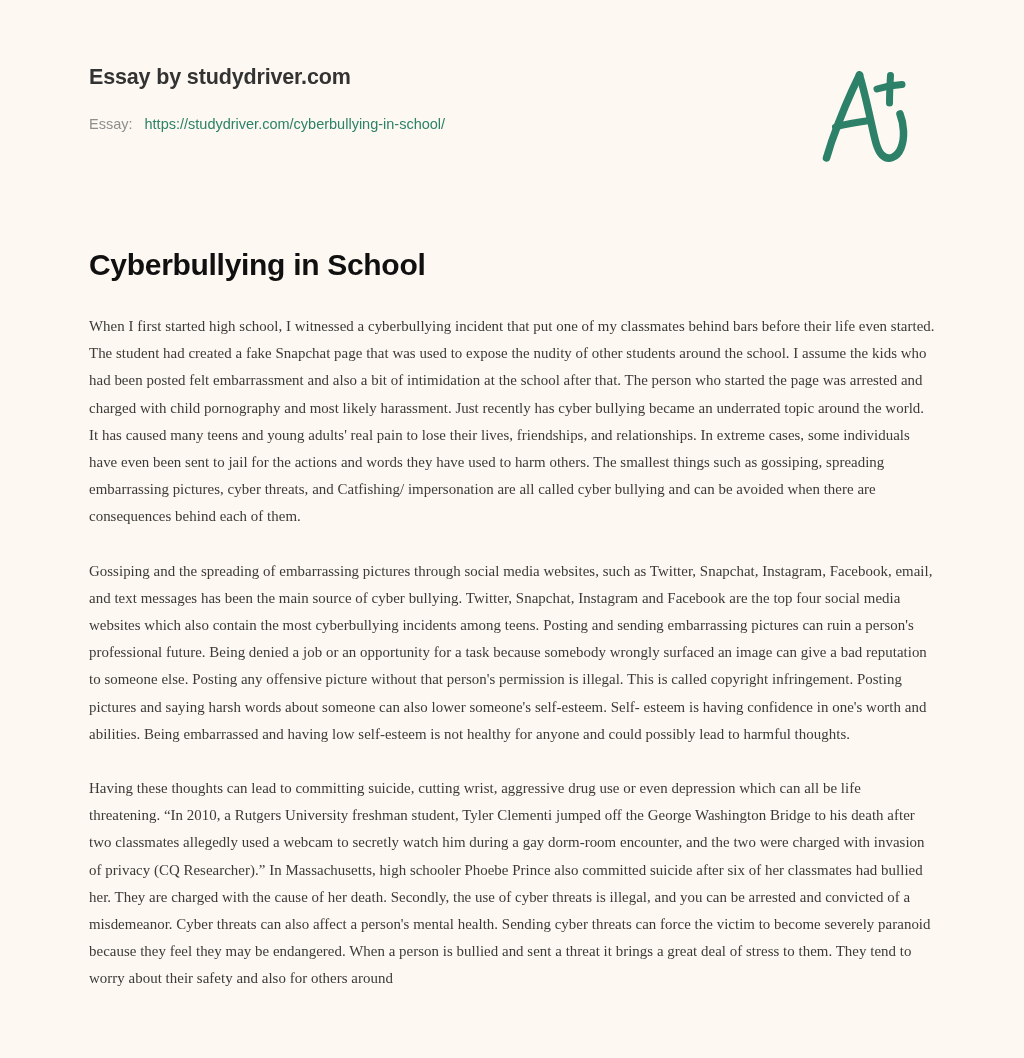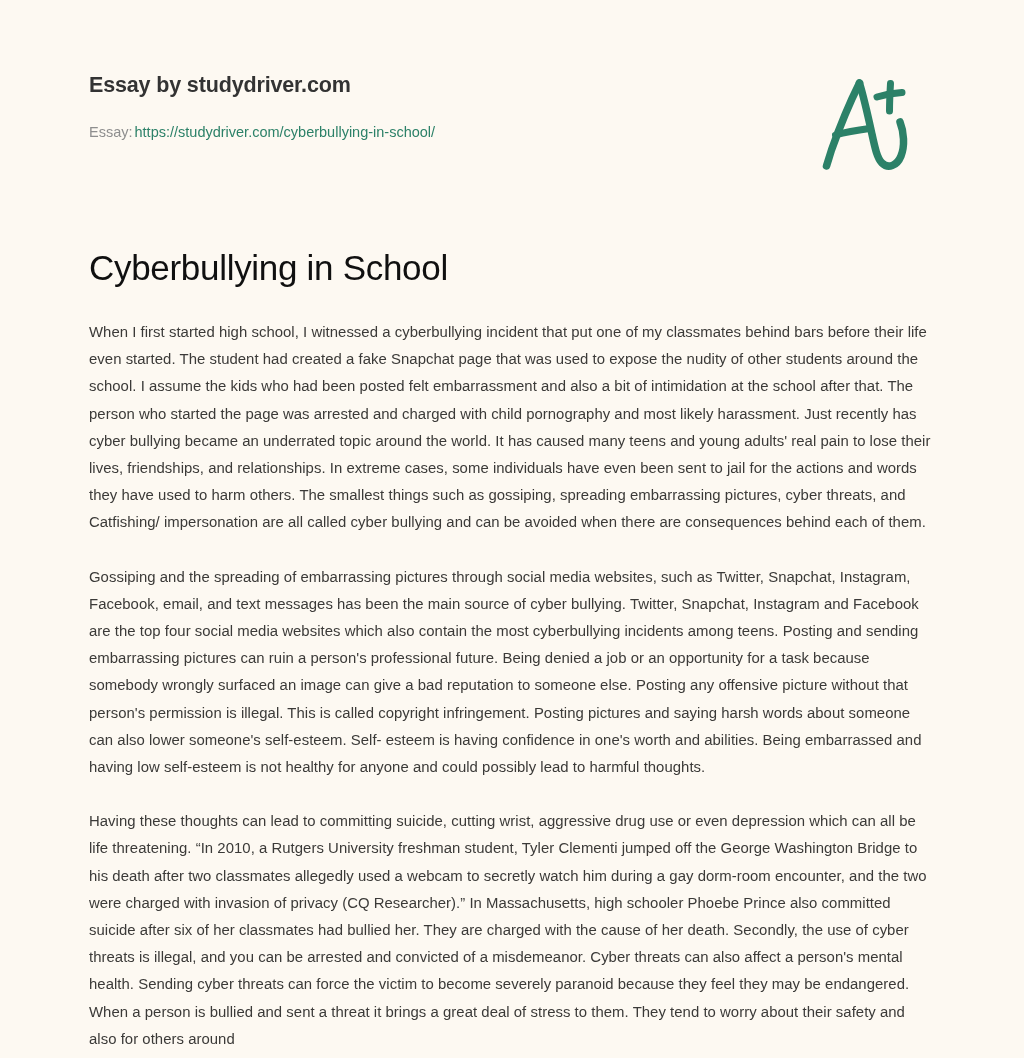--- a/index.html
+++ b/index.html
@@ -20,21 +20,21 @@
   .page {
     position: relative;
     width: 1024px;
     height: 1058px;
     background: #fdf9f2;
   }
 
   
   .header {
     position: absolute;
-    top: 8px;
+    top: 0;
     left: 0;
     width: 892px;
     height: 190px;
   }
 
   .brand-block {
     position: absolute;
     left: 89px;
     top: 64px;
     width: 640px;
@@ -57,21 +57,21 @@
     font-size: 14.5px;
     line-height: 1.3;
     white-space: nowrap;
   }
   .source-label {
     color: #8e8e8e;
   }
   .source-url {
     color: #2c8168;
     text-decoration: none;
-    margin-left: 2px;
+    margin-left: 12px;
   }
 
   
   .logo {
     position: absolute;
     left: 812px;
     top: 62px;
     width: 108px;
     height: 104px;
   }
@@ -85,30 +85,30 @@
   .article {
     position: absolute;
     left: 89px;
     top: 247px;
     width: 846px;
   }
 
   .article-title {
     margin: 0 0 30px 0;
     font-family: "Liberation Sans", sans-serif;
-    font-size: 35px;
-    font-weight: normal;
+    font-size: 30px;
+    font-weight: bold;
     color: #101010;
     letter-spacing: -0.3px;
     line-height: 1.2;
   }
 
   .article-body p {
     margin: 11px 0 27px 0;
-    font-family: Liberation Sans, sans-serif;
+    font-family: Liberation Serif, serif;
     font-size: 14.9px;
     line-height: 27.2px;
     color: #3b3a38;
     text-align: left;
     letter-spacing: 0.04px;
   }
   .article-body p:last-child { margin-bottom: 0; }
 </style>
 </head>
 <body>

